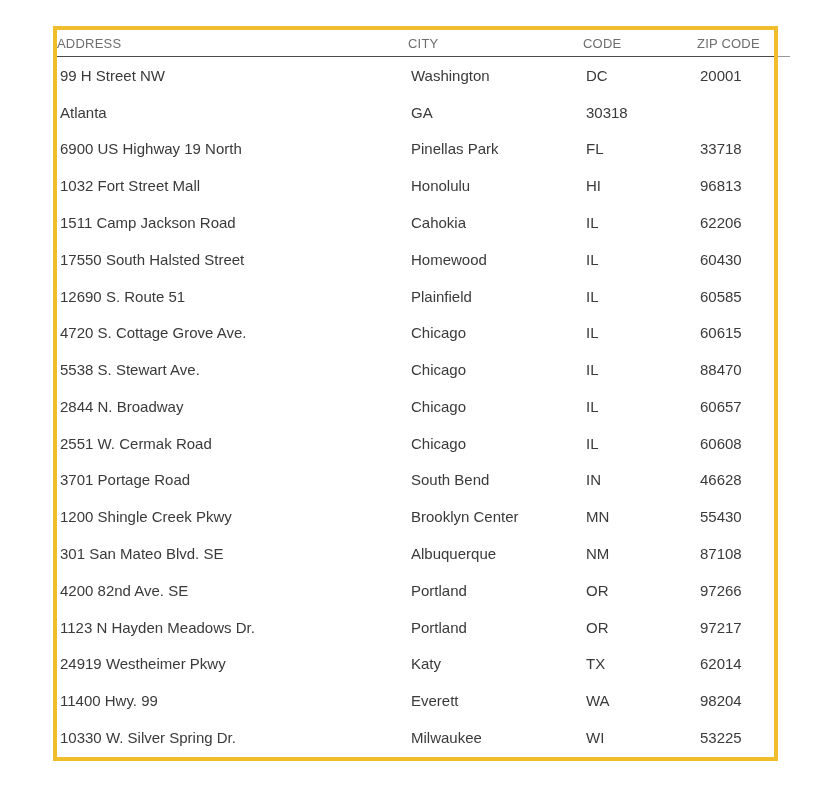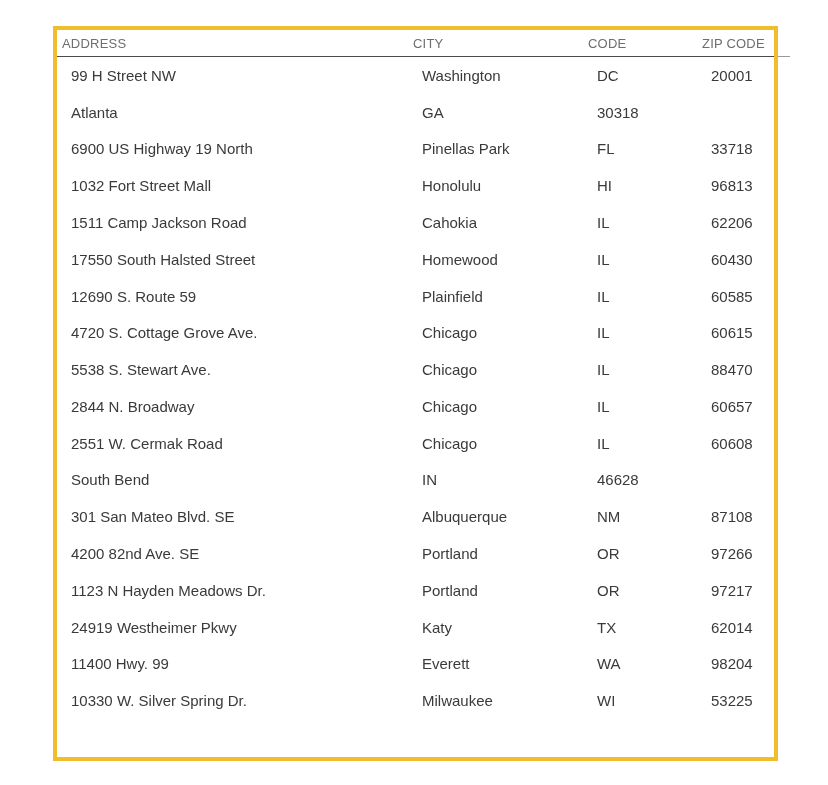--- a/index.html
+++ b/index.html
@@ -30,21 +30,20 @@
     height:735px;
     border:4px solid var(--frame-border);
     background:var(--background);
   }
   .header-row{
     position:relative;
     display:grid;
     grid-template-columns:351px 175px 114px 1fr;
     align-items:center;
     height:27px;
-    padding-left:5px;
     border-bottom:1px solid var(--header-underline);
   }
   
   .header-row::after{
     content:"";
     position:absolute;
     right:-16px;
     bottom:-1px;
     width:12px;
     height:1px;
@@ -60,21 +59,21 @@
   .table-body{
     display:flex;
     flex-direction:column;
   }
   .row{
     display:grid;
     grid-template-columns:351px 175px 114px 1fr;
     align-items:center;
     height:36.79px;
     flex:0 0 auto;
-    padding-left:14px;
+    padding-left:3px;
   }
   .cell{
     font-size:15px;
     color:var(--cell-text);
     white-space:nowrap;
     overflow:hidden;
   }
 </style>
 </head>
 <body>
@@ -119,21 +118,21 @@
     <div class="cell">IL</div>
     <div class="cell">62206</div>
   </div>
         <div class="row">
     <div class="cell">17550 South Halsted Street</div>
     <div class="cell">Homewood</div>
     <div class="cell">IL</div>
     <div class="cell">60430</div>
   </div>
         <div class="row">
-    <div class="cell">12690 S. Route 59</div>
+    <div class="cell">12690 S. Route 51</div>
     <div class="cell">Plainfield</div>
     <div class="cell">IL</div>
     <div class="cell">60585</div>
   </div>
         <div class="row">
     <div class="cell">4720 S. Cottage Grove Ave.</div>
     <div class="cell">Chicago</div>
     <div class="cell">IL</div>
     <div class="cell">60615</div>
   </div>
@@ -149,23 +148,30 @@
     <div class="cell">IL</div>
     <div class="cell">60657</div>
   </div>
         <div class="row">
     <div class="cell">2551 W. Cermak Road</div>
     <div class="cell">Chicago</div>
     <div class="cell">IL</div>
     <div class="cell">60608</div>
   </div>
         <div class="row">
+    <div class="cell">3701 Portage Road</div>
     <div class="cell">South Bend</div>
     <div class="cell">IN</div>
     <div class="cell">46628</div>
+  </div>
+        <div class="row">
+    <div class="cell">1200 Shingle Creek Pkwy</div>
+    <div class="cell">Brooklyn Center</div>
+    <div class="cell">MN</div>
+    <div class="cell">55430</div>
   </div>
         <div class="row">
     <div class="cell">301 San Mateo Blvd. SE</div>
     <div class="cell">Albuquerque</div>
     <div class="cell">NM</div>
     <div class="cell">87108</div>
   </div>
         <div class="row">
     <div class="cell">4200 82nd Ave. SE</div>
     <div class="cell">Portland</div>

